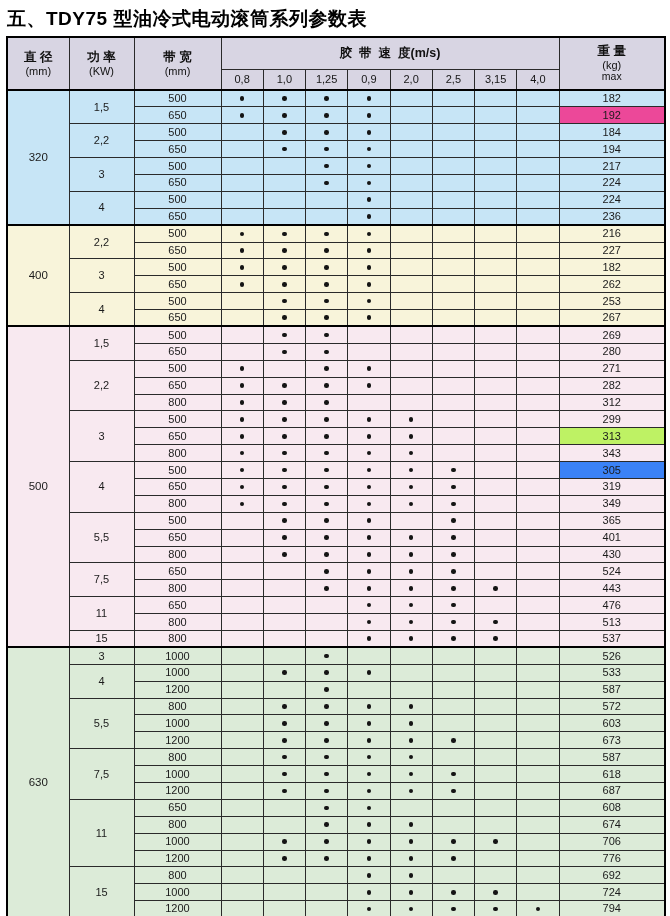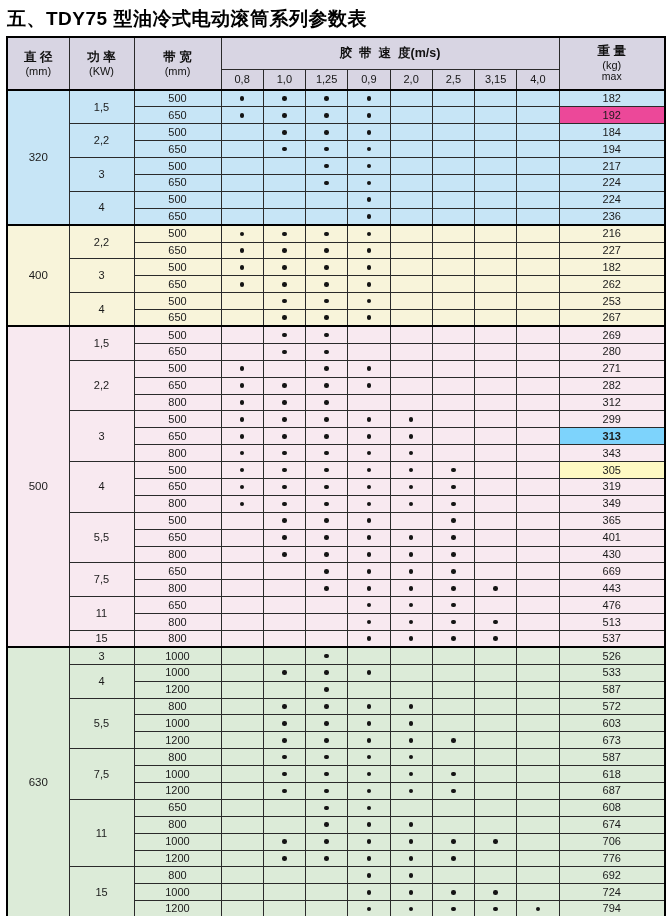--- a/index.html
+++ b/index.html
@@ -491,21 +491,21 @@
         </td>
         <td style="background: rgb(248, 233, 240);">
           <span class="dot"></span>
         </td>
         <td style="background: rgb(248, 233, 240);">
           <span class="dot"></span>
         </td>
         <td style="background: rgb(248, 233, 240);"></td>
         <td style="background: rgb(248, 233, 240);"></td>
         <td style="background: rgb(248, 233, 240);"></td>
-        <td style="background: #7dd3fc; font-weight: bold;">313</td>
+        <td style="background: #bef264;">313</td>
       </tr>
       <tr>
         <td style="background: rgb(248, 233, 240);">800</td>
         <td style="background: rgb(248, 233, 240);">
           <span class="dot"></span>
         </td>
         <td style="background: rgb(248, 233, 240);">
           <span class="dot"></span>
         </td>
         <td style="background: rgb(248, 233, 240);">
@@ -538,21 +538,21 @@
           <span class="dot"></span>
         </td>
         <td style="background: rgb(248, 233, 240);">
           <span class="dot"></span>
         </td>
         <td style="background: rgb(248, 233, 240);">
           <span class="dot"></span>
         </td>
         <td style="background: rgb(248, 233, 240);"></td>
         <td style="background: rgb(248, 233, 240);"></td>
-        <td style="background: #fef9c3;">305</td>
+        <td style="background: #3b82f6;">305</td>
       </tr>
       <tr>
         <td style="background: rgb(248, 233, 240);">650</td>
         <td style="background: rgb(248, 233, 240);">
           <span class="dot"></span>
         </td>
         <td style="background: rgb(248, 233, 240);">
           <span class="dot"></span>
         </td>
         <td style="background: rgb(248, 233, 240);">
@@ -672,21 +672,21 @@
           <span class="dot"></span>
         </td>
         <td style="background: rgb(248, 233, 240);">
           <span class="dot"></span>
         </td>
         <td style="background: rgb(248, 233, 240);">
           <span class="dot"></span>
         </td>
         <td style="background: rgb(248, 233, 240);"></td>
         <td style="background: rgb(248, 233, 240);"></td>
-        <td style="background: rgb(248, 233, 240);">669</td>
+        <td style="background: rgb(248, 233, 240);">524</td>
       </tr>
       <tr>
         <td style="background: rgb(248, 233, 240);">800</td>
         <td style="background: rgb(248, 233, 240);"></td>
         <td style="background: rgb(248, 233, 240);"></td>
         <td style="background: rgb(248, 233, 240);">
           <span class="dot"></span>
         </td>
         <td style="background: rgb(248, 233, 240);">
           <span class="dot"></span>

